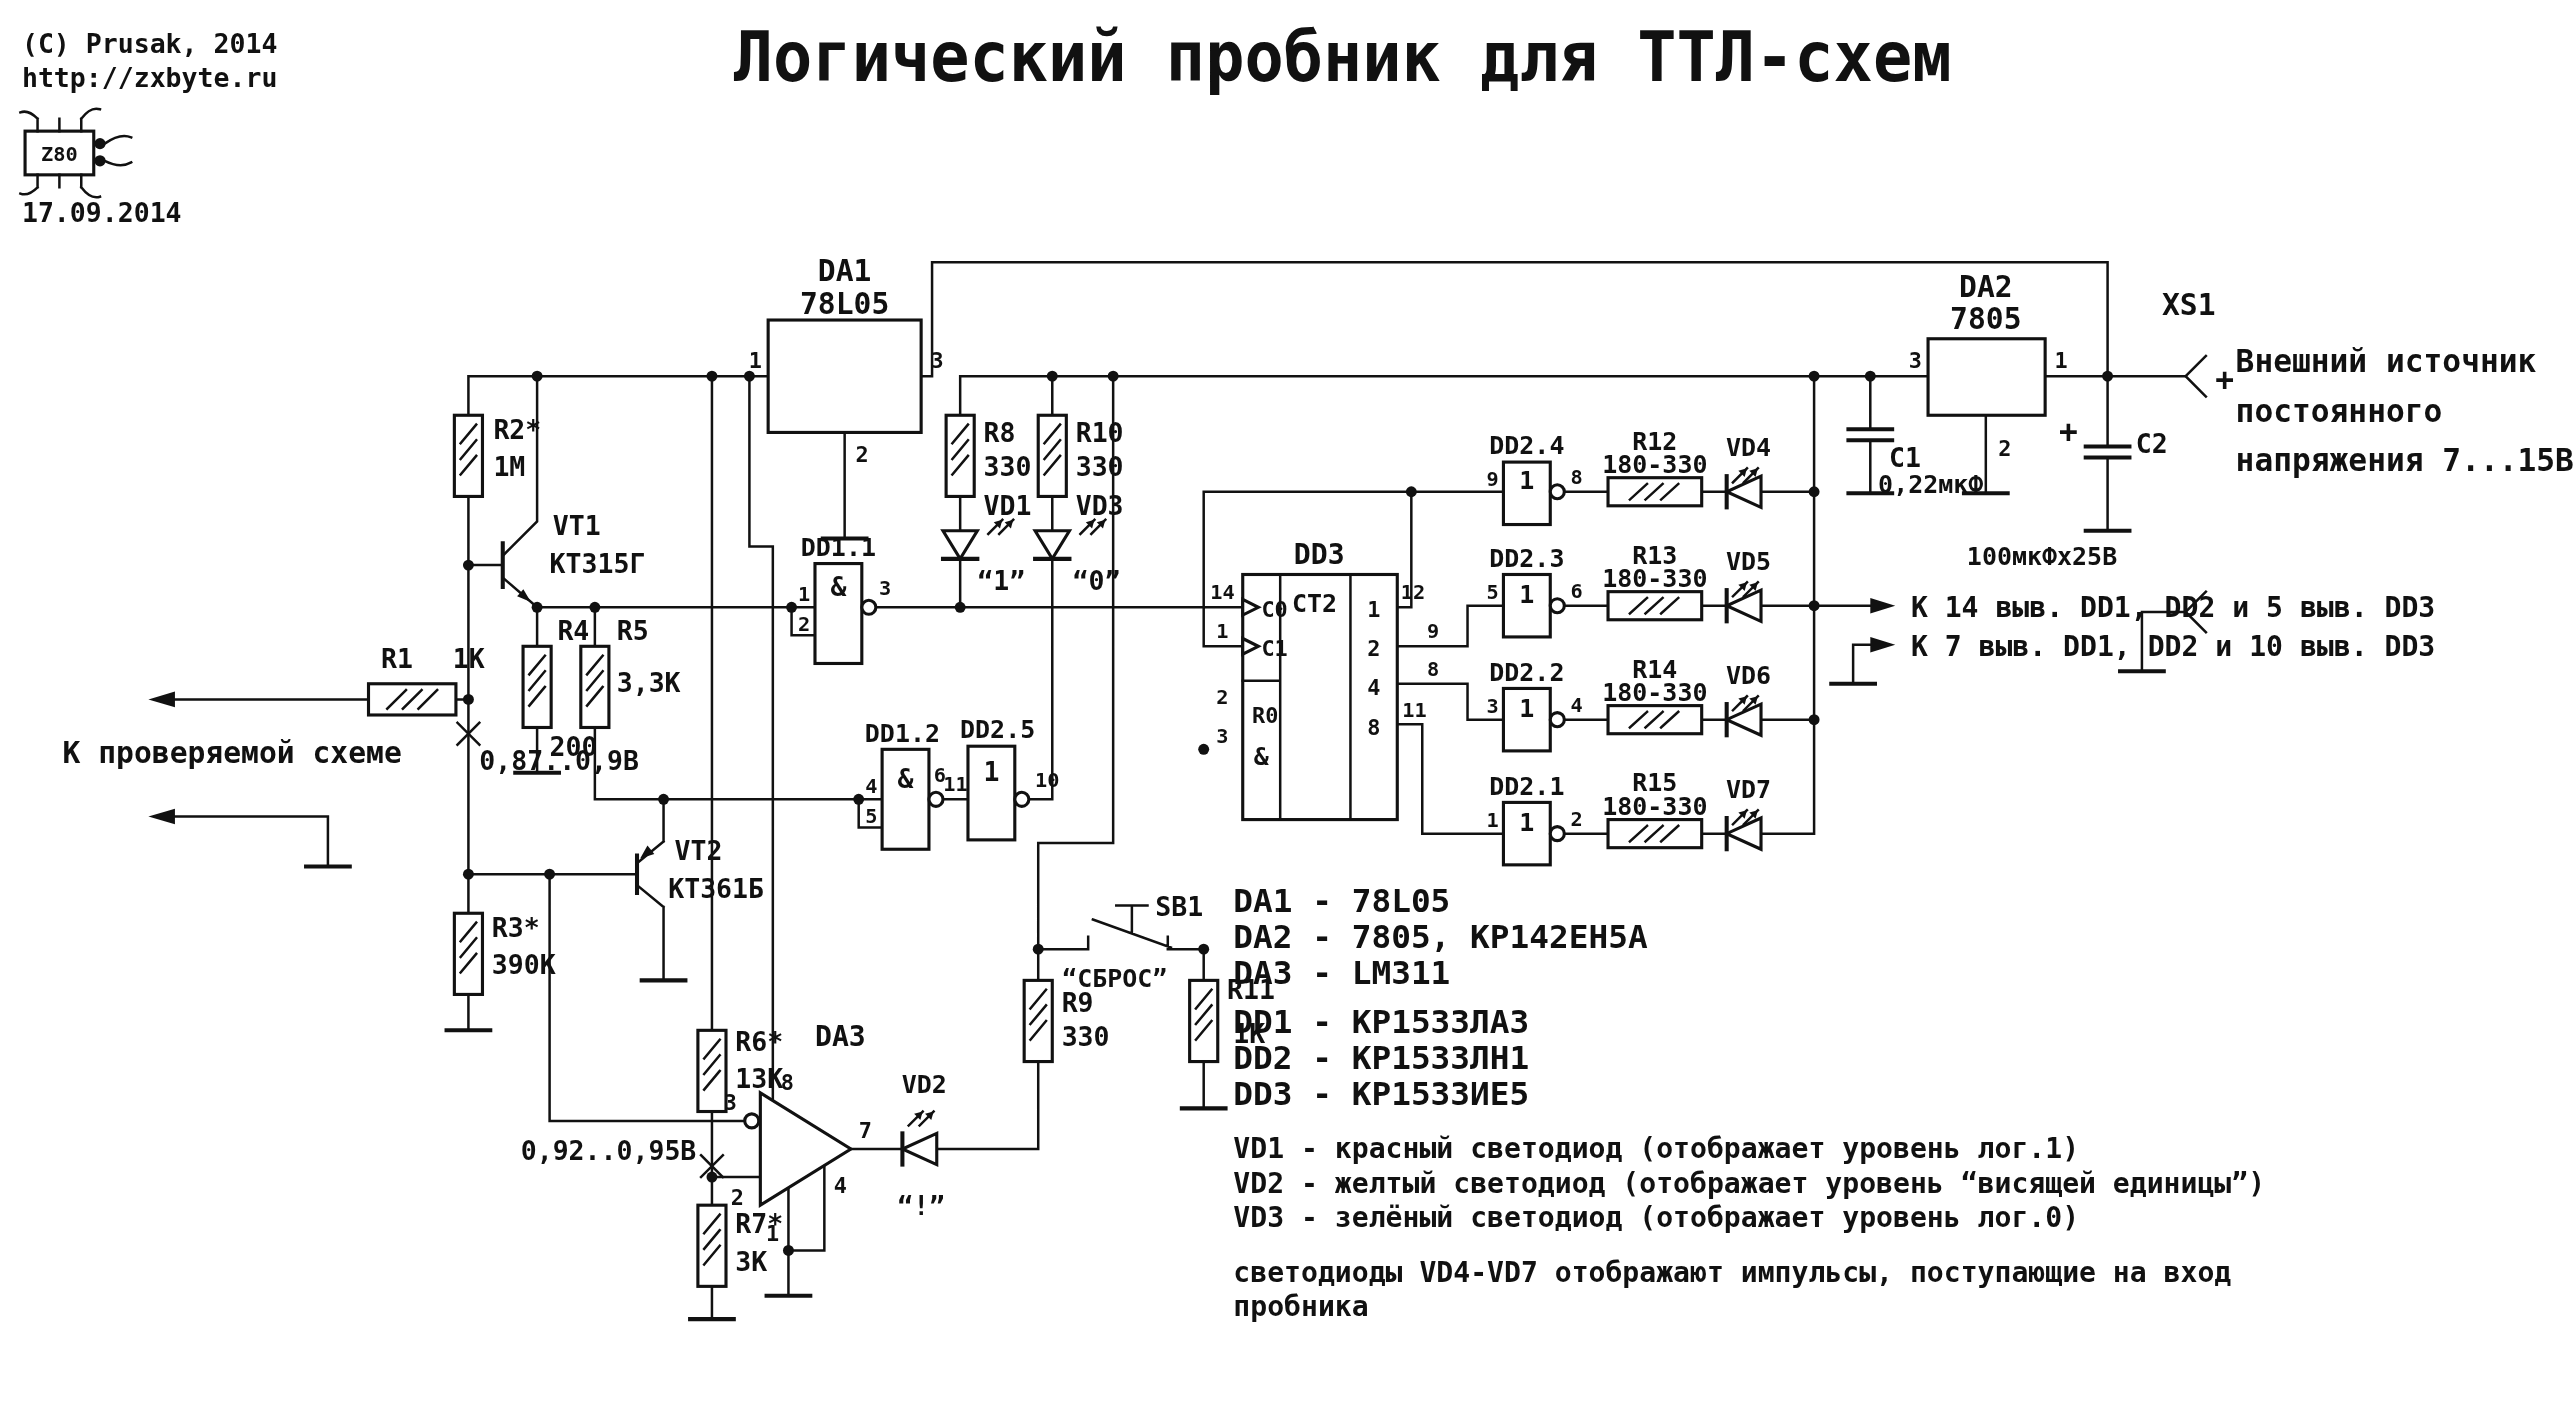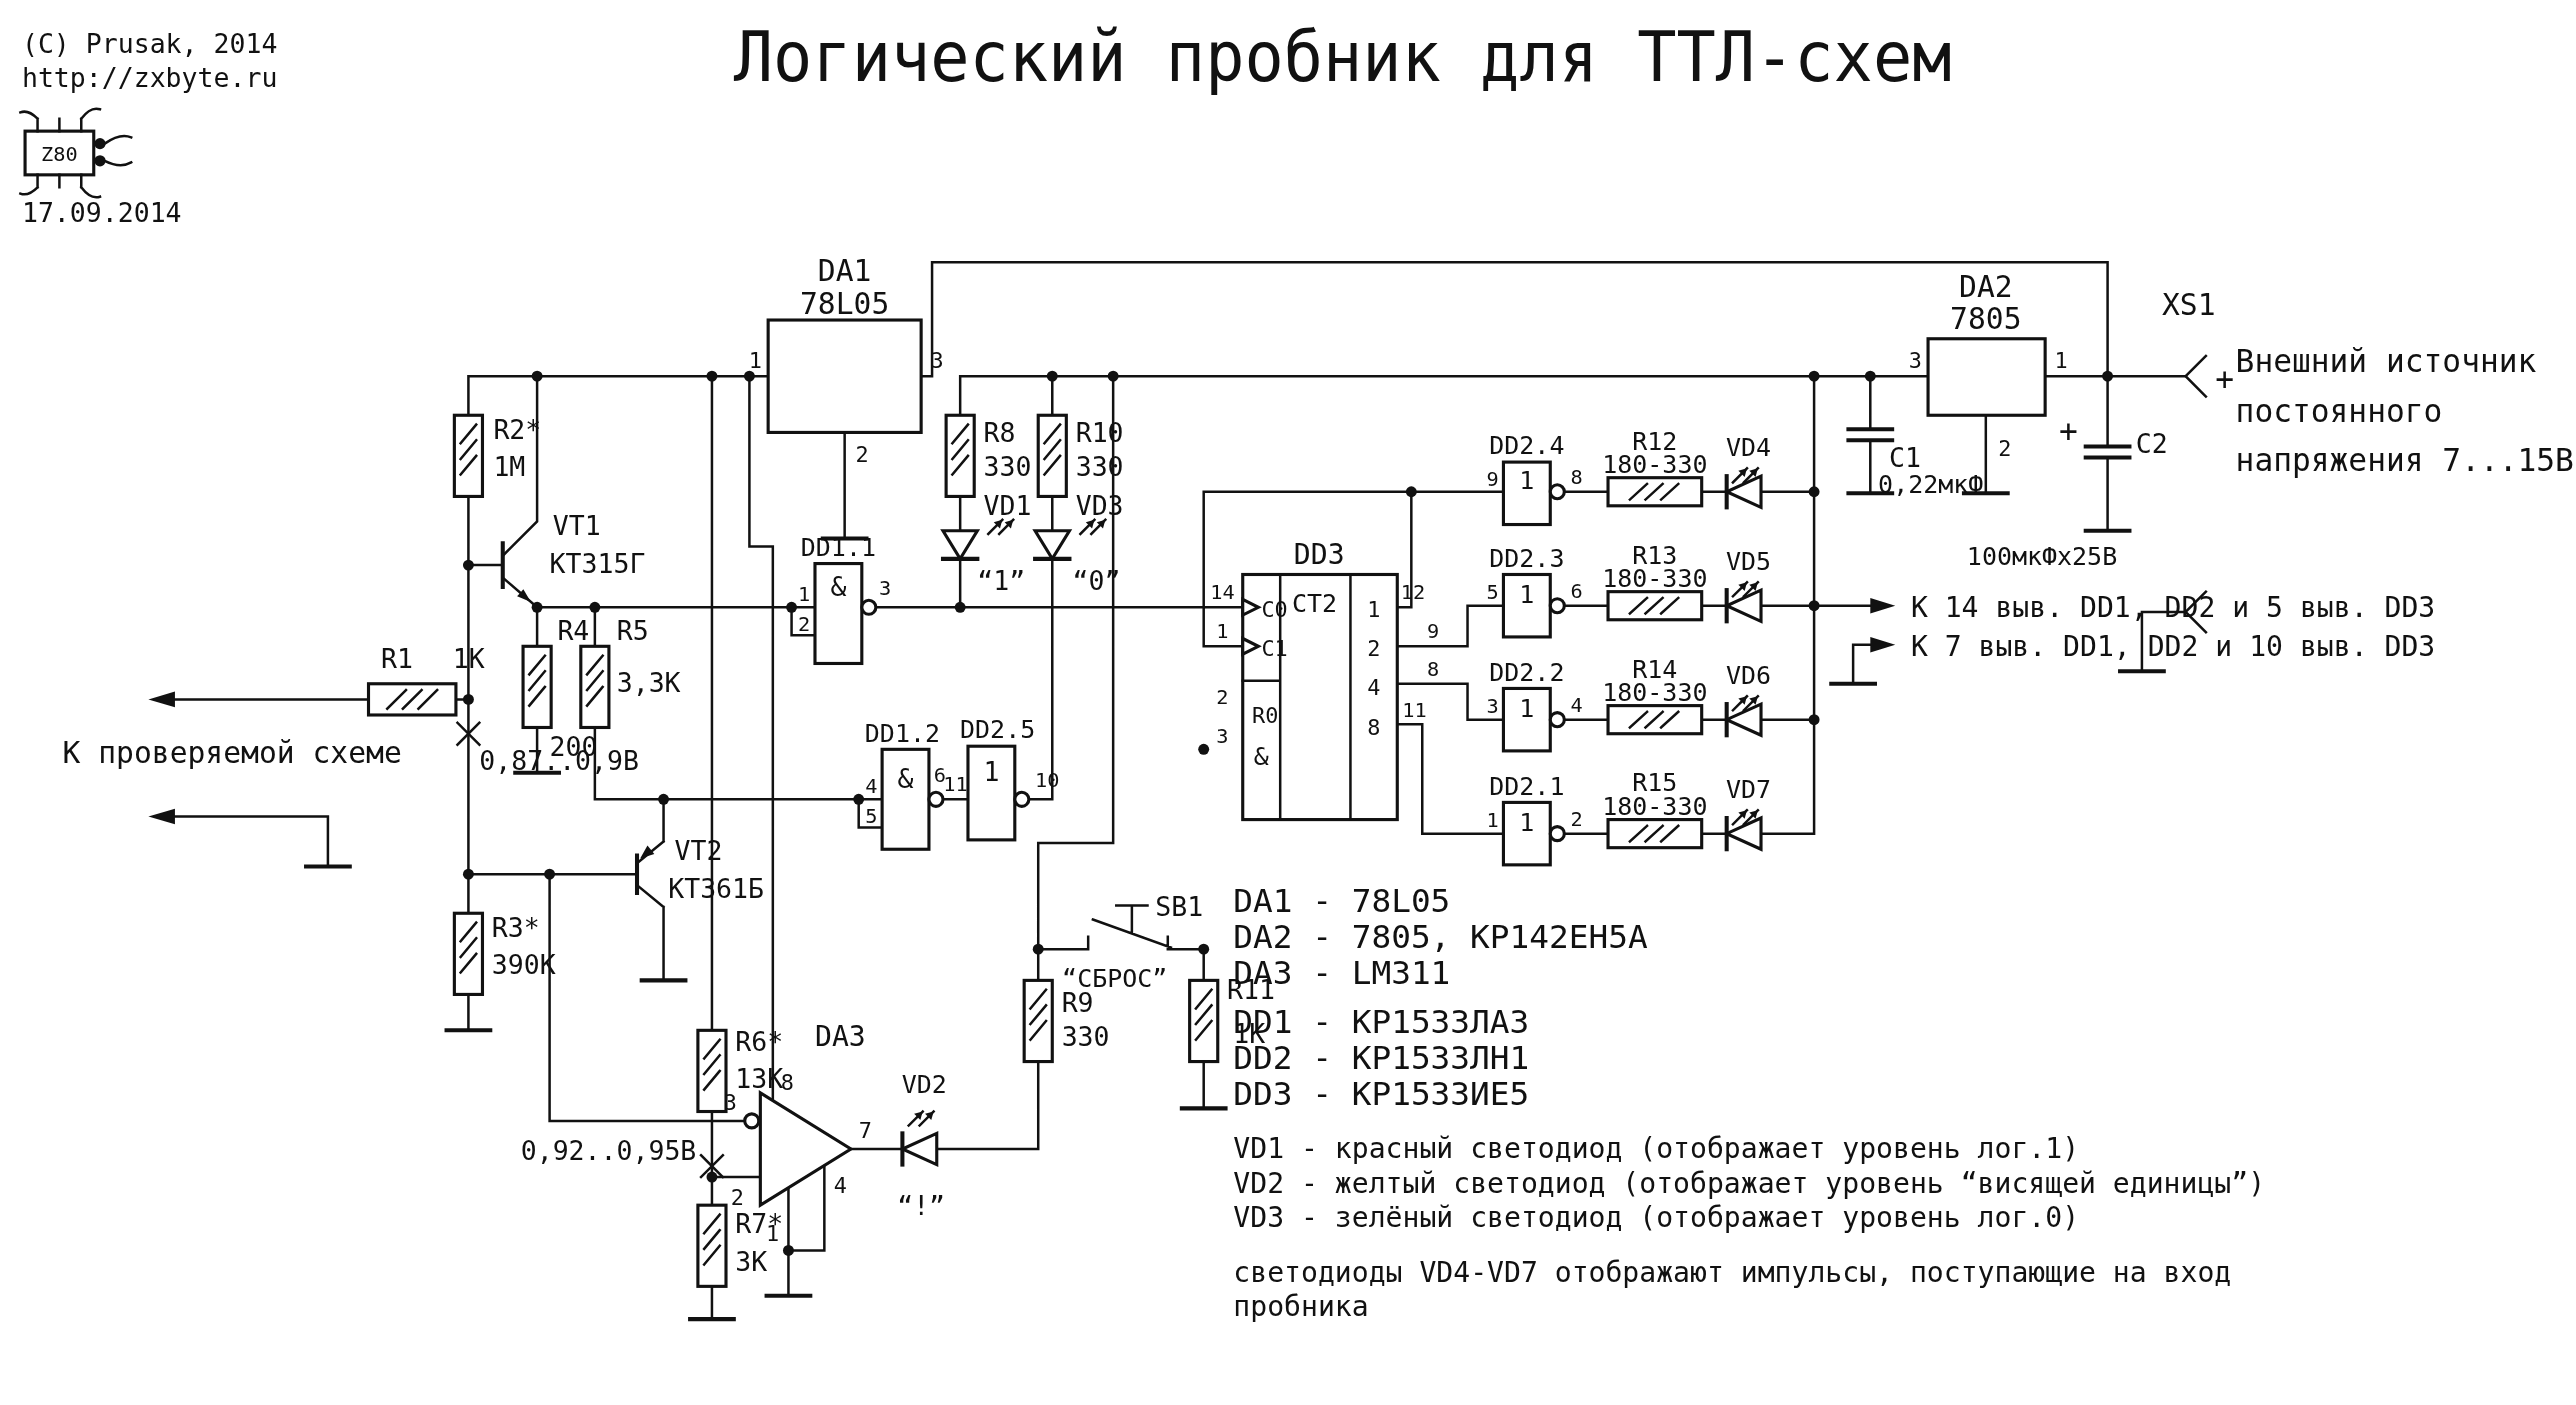--- a/index.html
+++ b/index.html
@@ -1,16 +1,16 @@
 <!DOCTYPE html>
 <html style="font-size:12.5px"><head>
 <meta charset="utf-8">
 <style>
   html,body{margin:0;padding:0;background:#fff;}
-  .page{width:2576px;height:1405px;background:#ffffff;overflow:hidden;}
+  .page{width:2576px;height:1405px;background:#ffffff;overflow:hidden;font-weight:bold;}
   svg{display:block;}
   text{font-family:"DejaVu Sans Mono","Liberation Mono",monospace;fill:#111;}
   .w{stroke:#111;stroke-width:1.6;fill:none;stroke-linecap:square;}
   .w2{stroke:#111;stroke-width:2.6;fill:none;stroke-linecap:square;}
   .comp{fill:#fff;stroke:#111;stroke-width:2;}
   .tri{fill:#fff;stroke:#111;stroke-width:2;stroke-linejoin:miter;}
   .dot{fill:#111;stroke:none;}
   .blk{fill:#111;stroke:none;}
   .t17{font-size:17px;} .t16{font-size:16px;} .t19{font-size:19px;}
   .t13{font-size:13px;} .t14{font-size:14px;} .t20{font-size:20px;}

